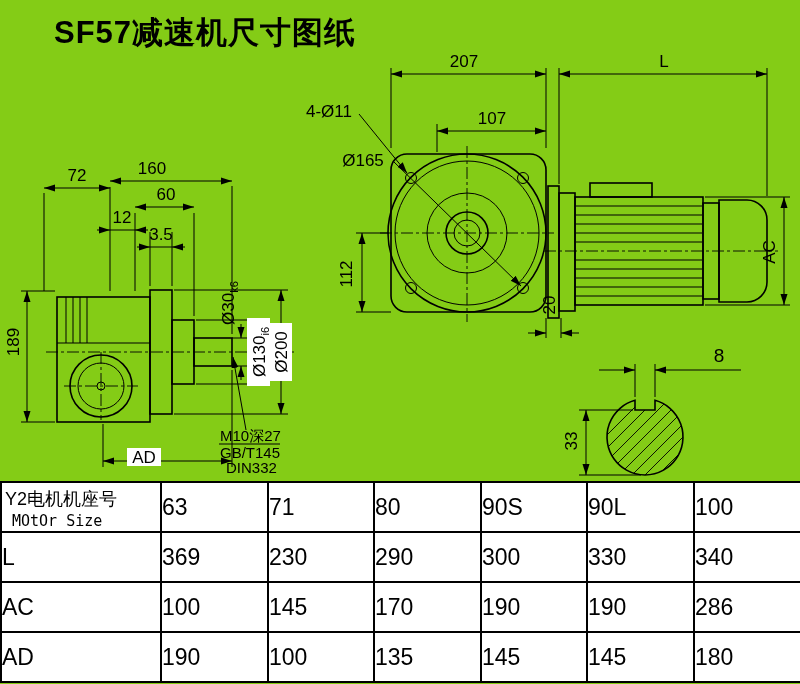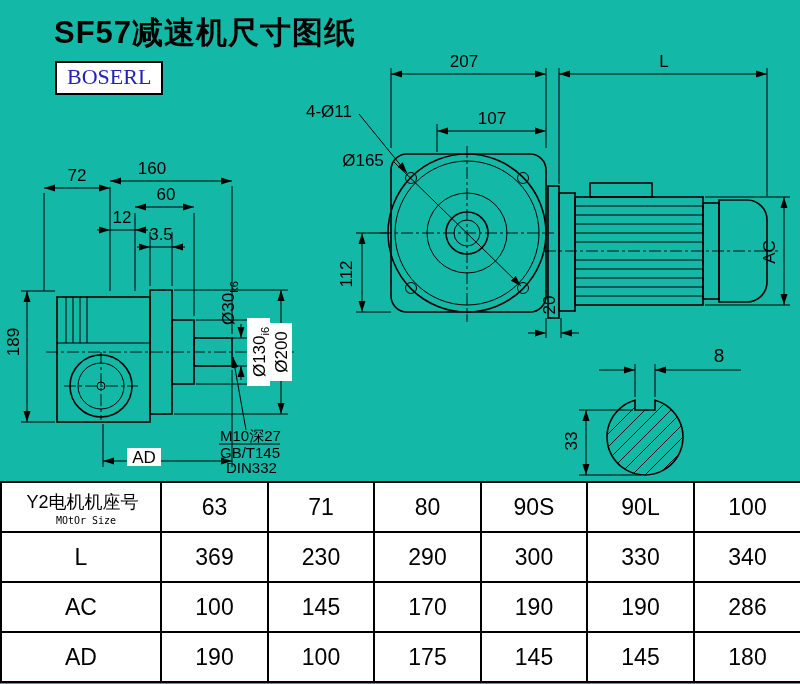--- a/index.html
+++ b/index.html
@@ -1,44 +1,43 @@
 <!DOCTYPE html>
 <html><head>
 <meta charset="utf-8">
 <style>
   * { margin:0; padding:0; box-sizing:border-box; }
   html,body { width:800px; height:684px; background:#fff; font-family:"Liberation Sans", sans-serif; }
-  .stage { position:relative; width:800px; height:684px; background:#14b8a6; overflow:hidden; }
+  .stage { position:relative; width:800px; height:684px; background:#84cc16; overflow:hidden; }
   .title { position:absolute; left:54px; top:12px; font-size:31px; font-weight:bold; color:#000; letter-spacing:1px; white-space:nowrap; }
   .logo { position:absolute; left:55px; top:61px; border:2px solid #000; color:#2222bb; font-family:"Liberation Serif", serif; font-size:22px; padding:1px 10px 3px; background:#fff; }
   svg.drawing { position:absolute; left:0; top:0; }
   .ln { fill:none; stroke:#000; stroke-width:1.6; }
   .thin { fill:none; stroke:#000; stroke-width:1; }
   .dim { fill:none; stroke:#000; stroke-width:1; }
   .dimboth { marker-start:url(#mS); marker-end:url(#mE); }
   .cl { fill:none; stroke:#000; stroke-width:0.9; stroke-dasharray:12 3 3 3; }
   .hatch { stroke:#000; stroke-width:0.9; }
   svg text { fill:#000; font-family:"Liberation Sans", sans-serif; }
   .d { font-size:17px; text-anchor:middle; }
   .d8 { font-size:19px; text-anchor:middle; }
   .note { font-size:15px; text-anchor:start; }
   .sub { font-size:11px; }
   table.spec { position:absolute; left:0; top:481px; width:800px; border-collapse:collapse; table-layout:fixed; background:#fff; }
-  table.spec td { border:2px solid #000; text-align:center; vertical-align:middle; font-size:23px; color:#000; height:50px; padding:0; }
+  table.spec td { border:2px solid #000; text-align:left; vertical-align:middle; font-size:23px; color:#000; height:50px; padding:0; }
   td.hcell { text-align:left; }
   .h1 { font-size:18px; padding:2px 0 0 3px; white-space:nowrap; }
-  .h2 { font-size:10px; font-family:"DejaVu Sans Mono", monospace; padding:1px 0 0 10px; white-space:nowrap; }
+  .h2 { font-size:15px; font-family:"DejaVu Sans Mono", monospace; padding:1px 0 0 10px; white-space:nowrap; }
 </style>
 </head>
 <body>
 
 <div class="stage">
 
   <div class="title">SF57减速机尺寸图纸</div>
-  <div class="logo">BOSERL</div>
 
   <svg class="drawing" width="800" height="480" viewBox="0 0 800 480">
     <defs>
       <marker id="mE" markerWidth="12" markerHeight="9" refX="11" refY="4.5" orient="auto" markerUnits="userSpaceOnUse">
         <path d="M0,1 L11,4.5 L0,8 Z" fill="#000"></path>
       </marker>
       <marker id="mS" markerWidth="12" markerHeight="9" refX="0" refY="4.5" orient="auto" markerUnits="userSpaceOnUse">
         <path d="M11,1 L0,4.5 L11,8 Z" fill="#000"></path>
       </marker>
       <clipPath id="shaftClip">
@@ -291,21 +290,21 @@
       <td>145</td>
       <td>170</td>
       <td>190</td>
       <td>190</td>
       <td>286</td>
     </tr>
     <tr>
       <td>AD</td>
       <td>190</td>
       <td>100</td>
-      <td>175</td>
+      <td>135</td>
       <td>145</td>
       <td>145</td>
       <td>180</td>
     </tr>
   </tbody>
     </table>
 
 </div>
 
 </body></html>

